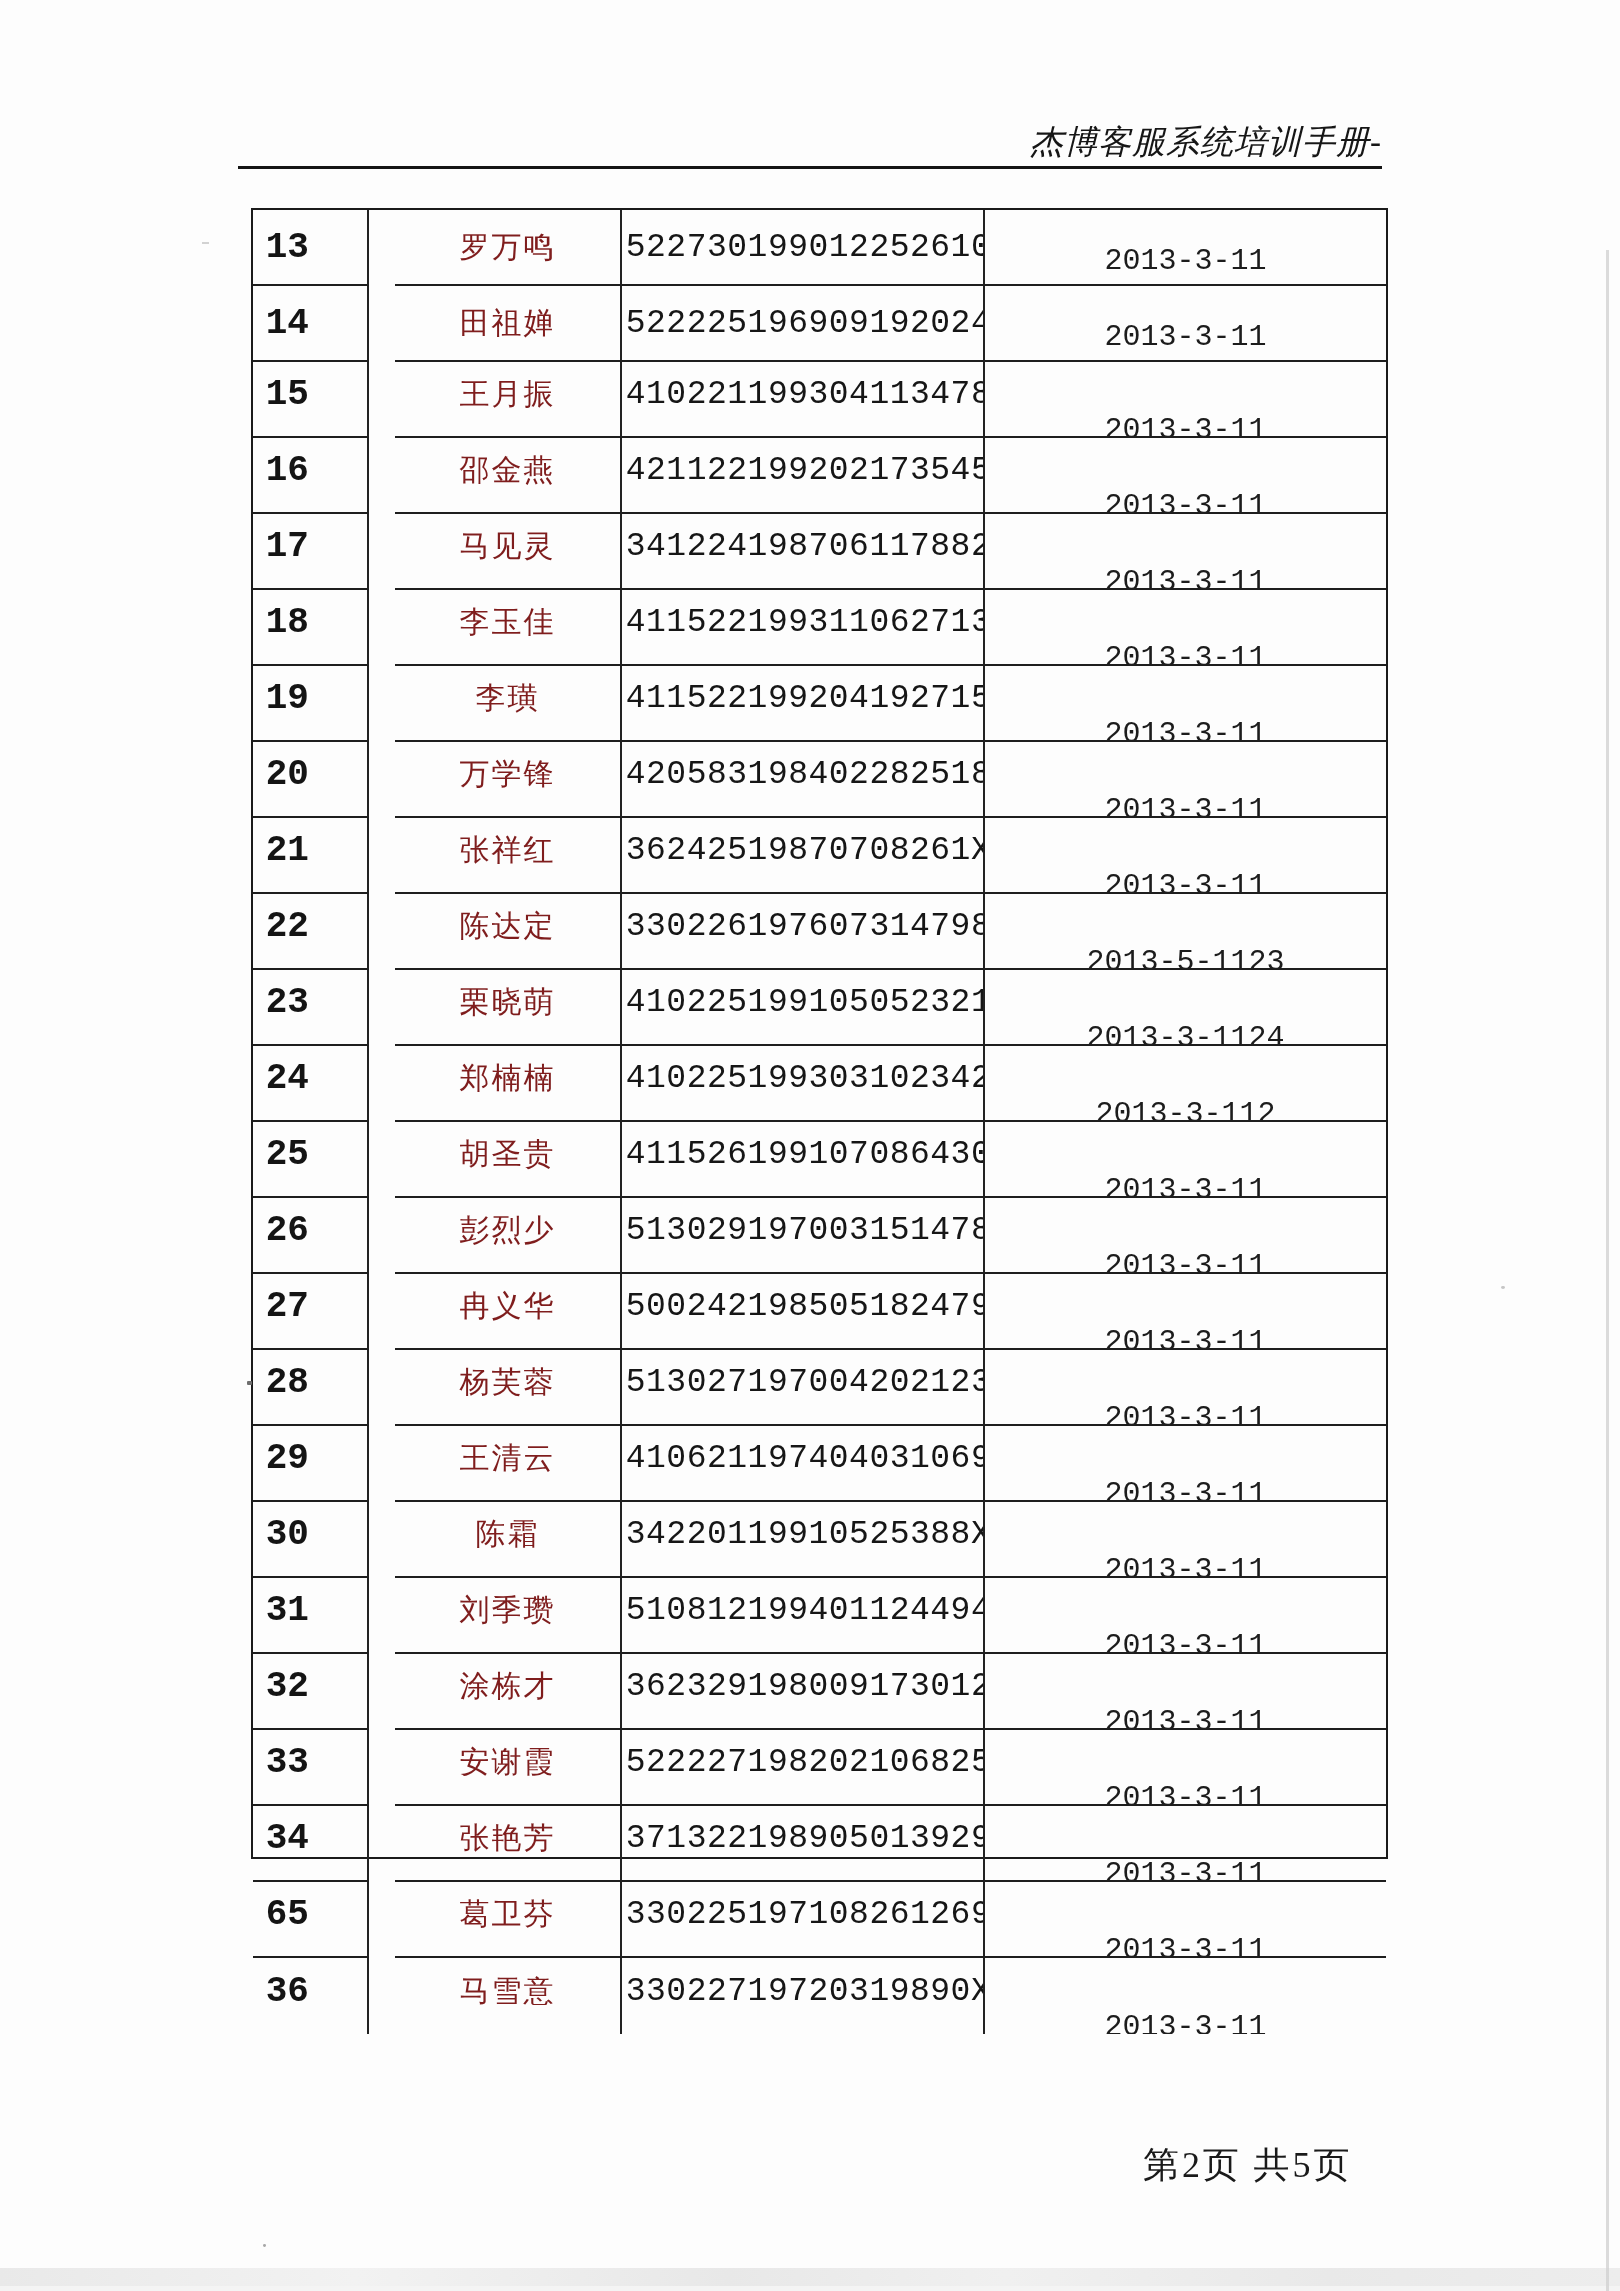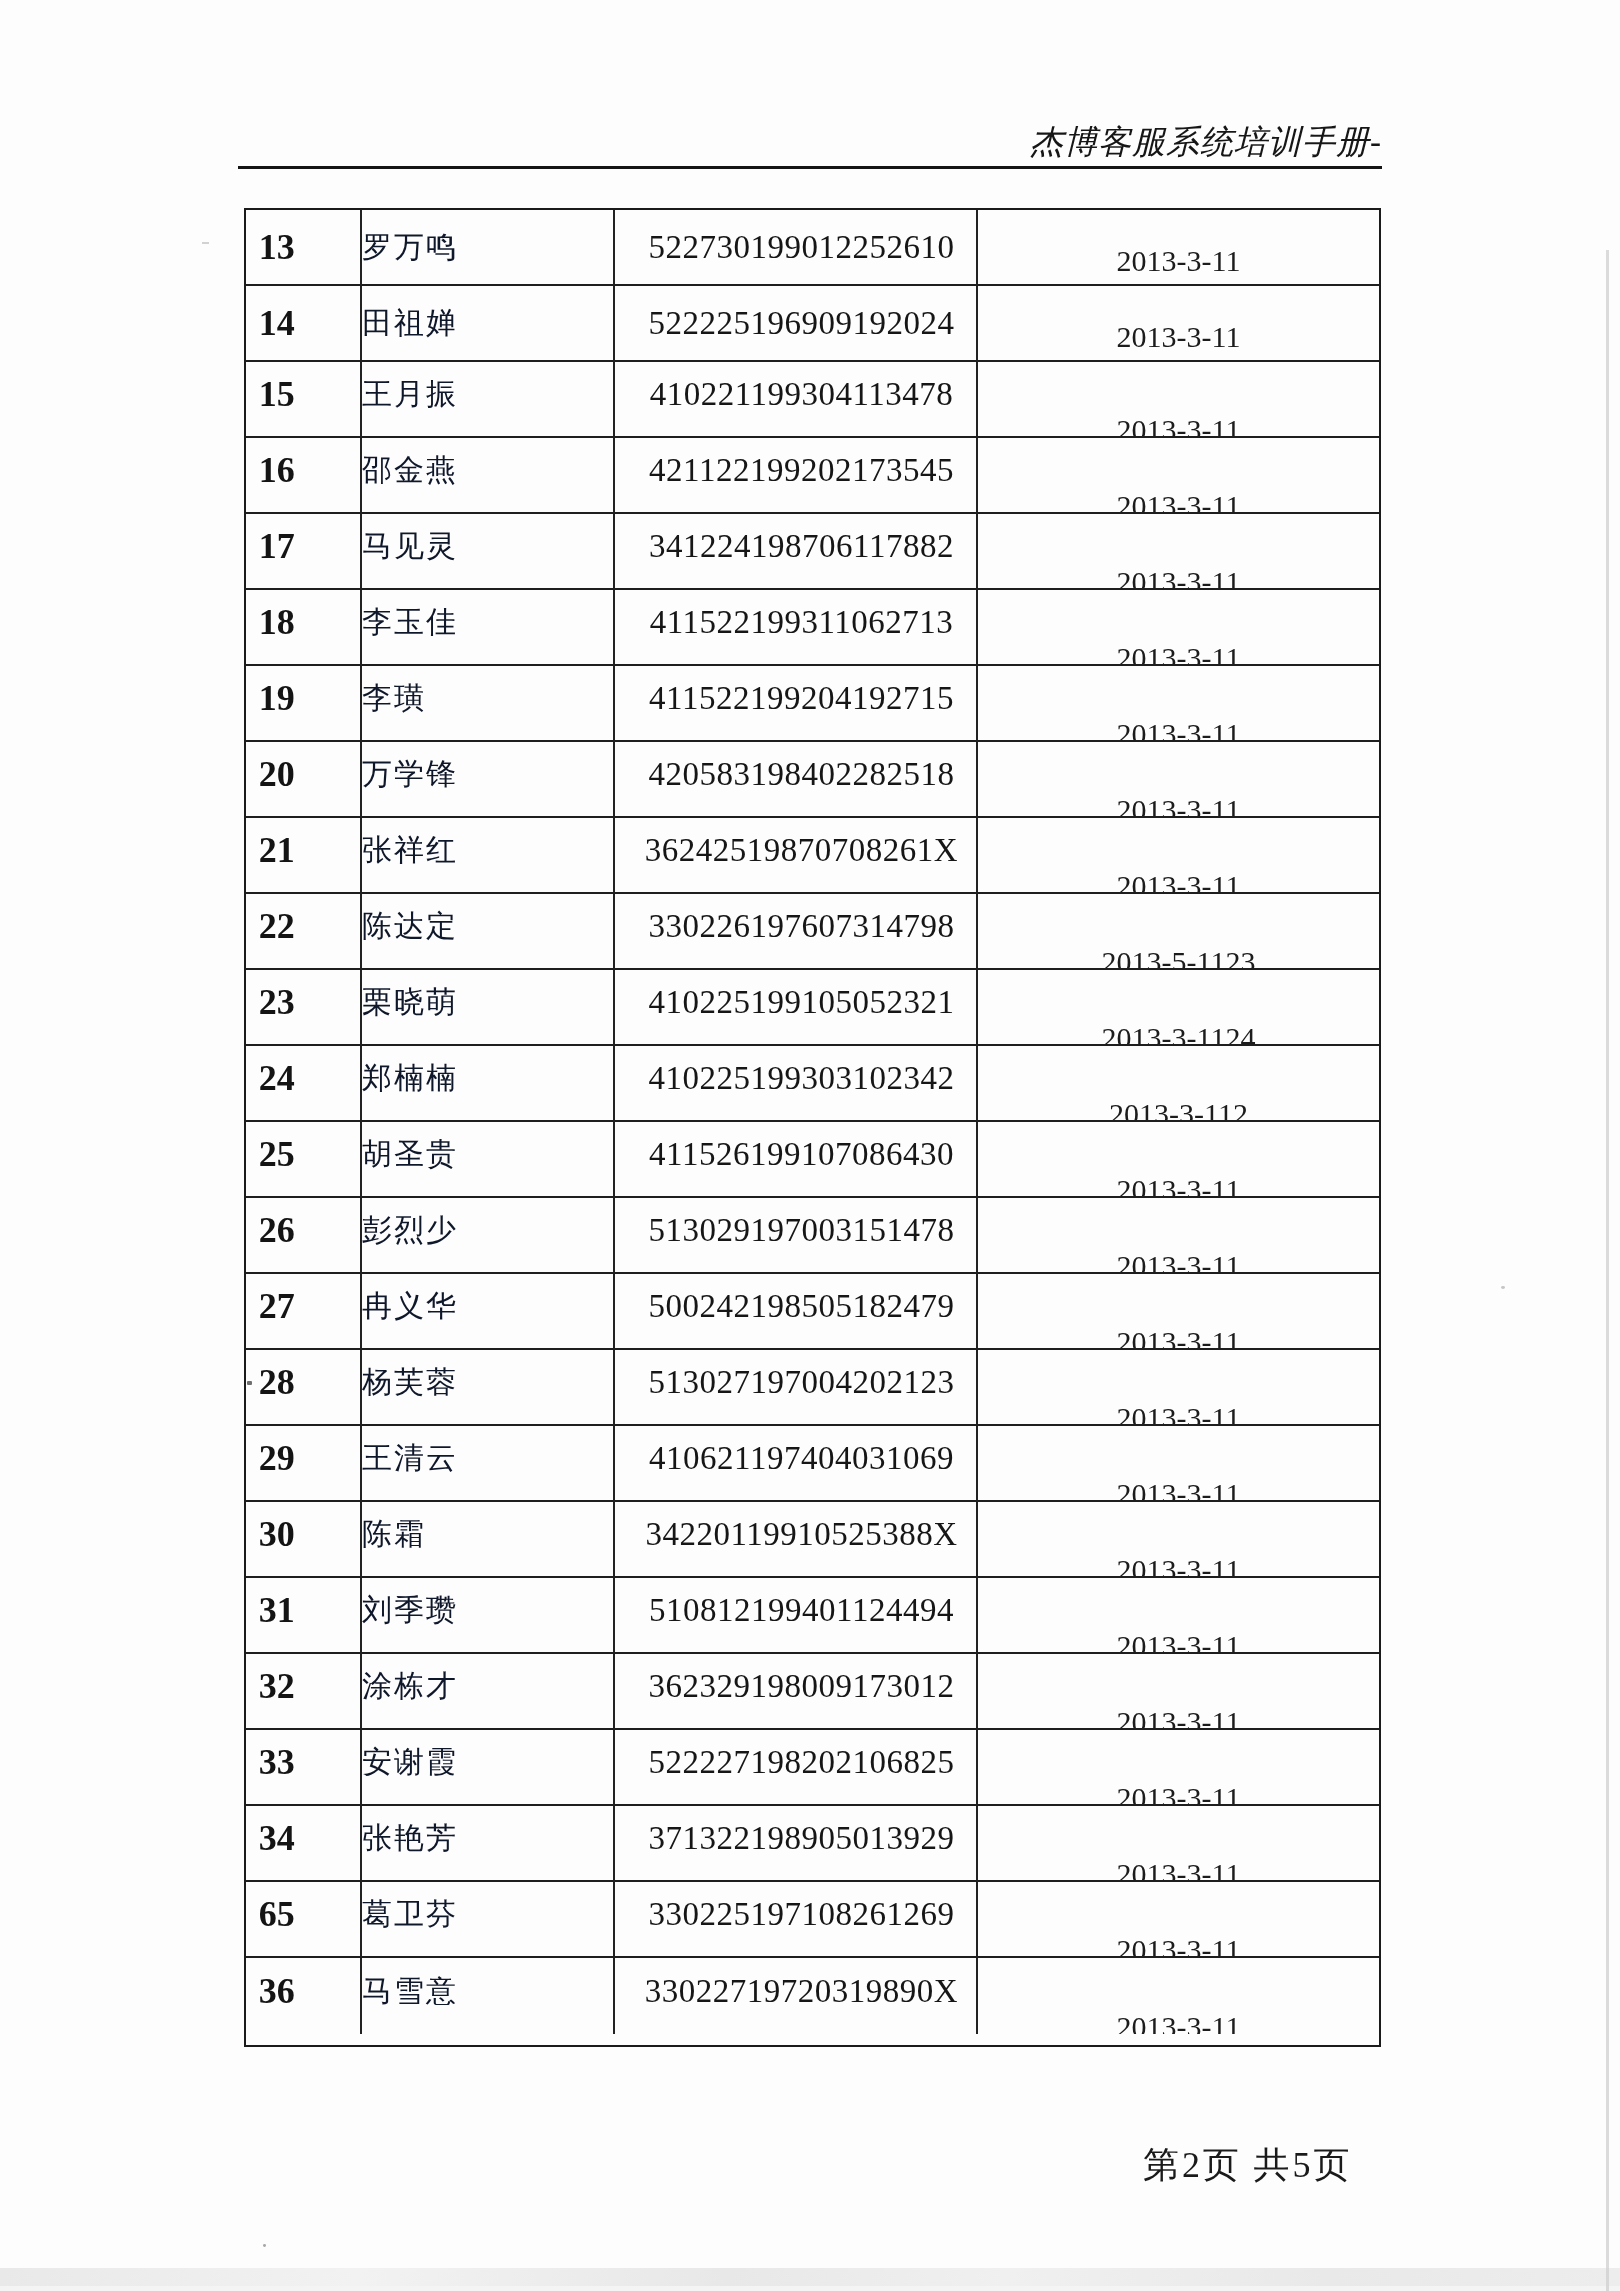--- a/index.html
+++ b/index.html
@@ -30,51 +30,54 @@
   .header-rule {
     position: absolute;
     top: 166px;
     left: 238px;
     width: 1144px;
     height: 2.9px;
     background: #151515;
   }
   .roster-table {
     position: absolute;
-    left: 244px;
+    left: 251px;
     top: 208px;
     width: 1137px;
-    height: 1839px;
+    height: 1651px;
     border: 2.9px solid #1b1b1b;
     box-sizing: border-box;
     display: grid;
     grid-template-columns: 116px 253px 363px 1fr;
     grid-auto-rows: 76px;
+    font-family: Liberation Mono, monospace;
   }
   .cell {
     box-sizing: border-box;
     border-right: 2px solid #222222;
     border-bottom: 2.9px solid #1e1e1e;
     display: flex;
     align-items: center;
     overflow: hidden;
     position: relative;
   }
   .cell.last-col { border-right: none; margin-top: 28px; }
   .cell.num {
     justify-content: flex-start;
     padding-left: 12.7px;
     font-size: 36px;
     font-weight: 600;
     color: #141414;
   }
   .cell.name {
+    justify-content: center;
     font-size: 30px;
     letter-spacing: 2px;
-    color: #0f172a;
+    color: #7f1d1d;
+    margin-left: 26px;
   }
   .cell.idnum {
     justify-content: center;
     font-size: 33px;
     letter-spacing: 0.5px;
     color: #161616;
     padding-left: 12px;
   }
   .cell.date {
     justify-content: center;

